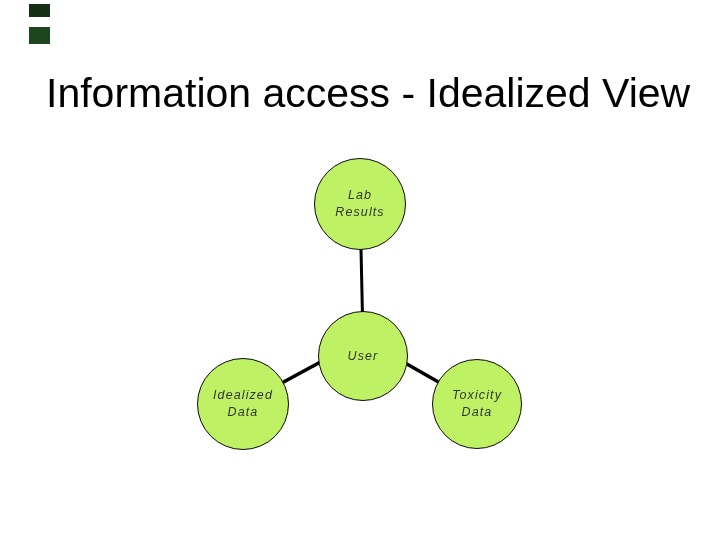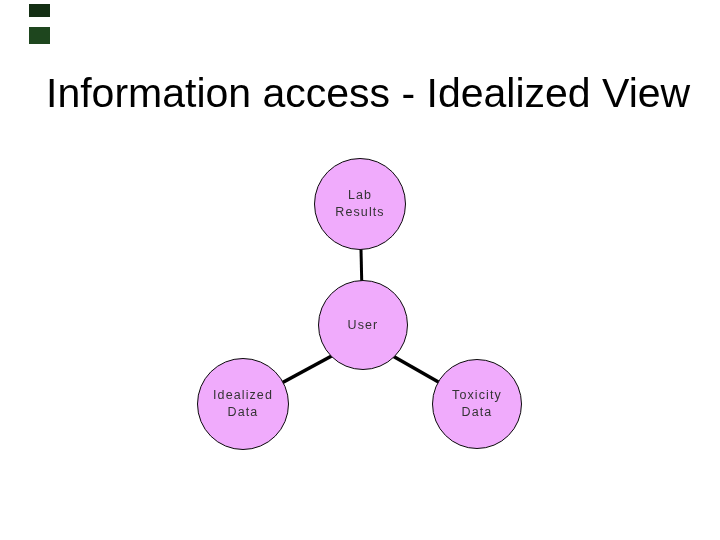--- a/index.html
+++ b/index.html
@@ -56,36 +56,37 @@
     top: 0;
     width: 720px;
     height: 540px;
   }
 
   
   .node {
     position: absolute;
     box-sizing: border-box;
     border-radius: 50%;
-    background: #f0abfc;
+    background: #bef264;
     border: 1px solid #0a0a0a;
     display: flex;
     align-items: center;
     justify-content: center;
     text-align: center;
+    font-style: italic;
   }
   .node .label {
     font-size: 12.5px;
     line-height: 17px;
     letter-spacing: 1.1px;
     color: #333333;
     white-space: pre-line;
   }
   .node.lab      { left: 314px; top: 158px; width: 92px; height: 92px; }
-  .node.user     { left: 318px; top: 280px; width: 90px; height: 90px; }
+  .node.user     { left: 318px; top: 311px; width: 90px; height: 90px; }
   .node.clinical { left: 197px; top: 358px; width: 92px; height: 92px; }
   .node.toxicity { left: 432px; top: 359px; width: 90px; height: 90px; text-align: center; }
 </style>
 </head>
 <body>
 
 <div class="slide">
 
   <div class="corner-bar top"></div>
   <div class="corner-bar bottom"></div>

